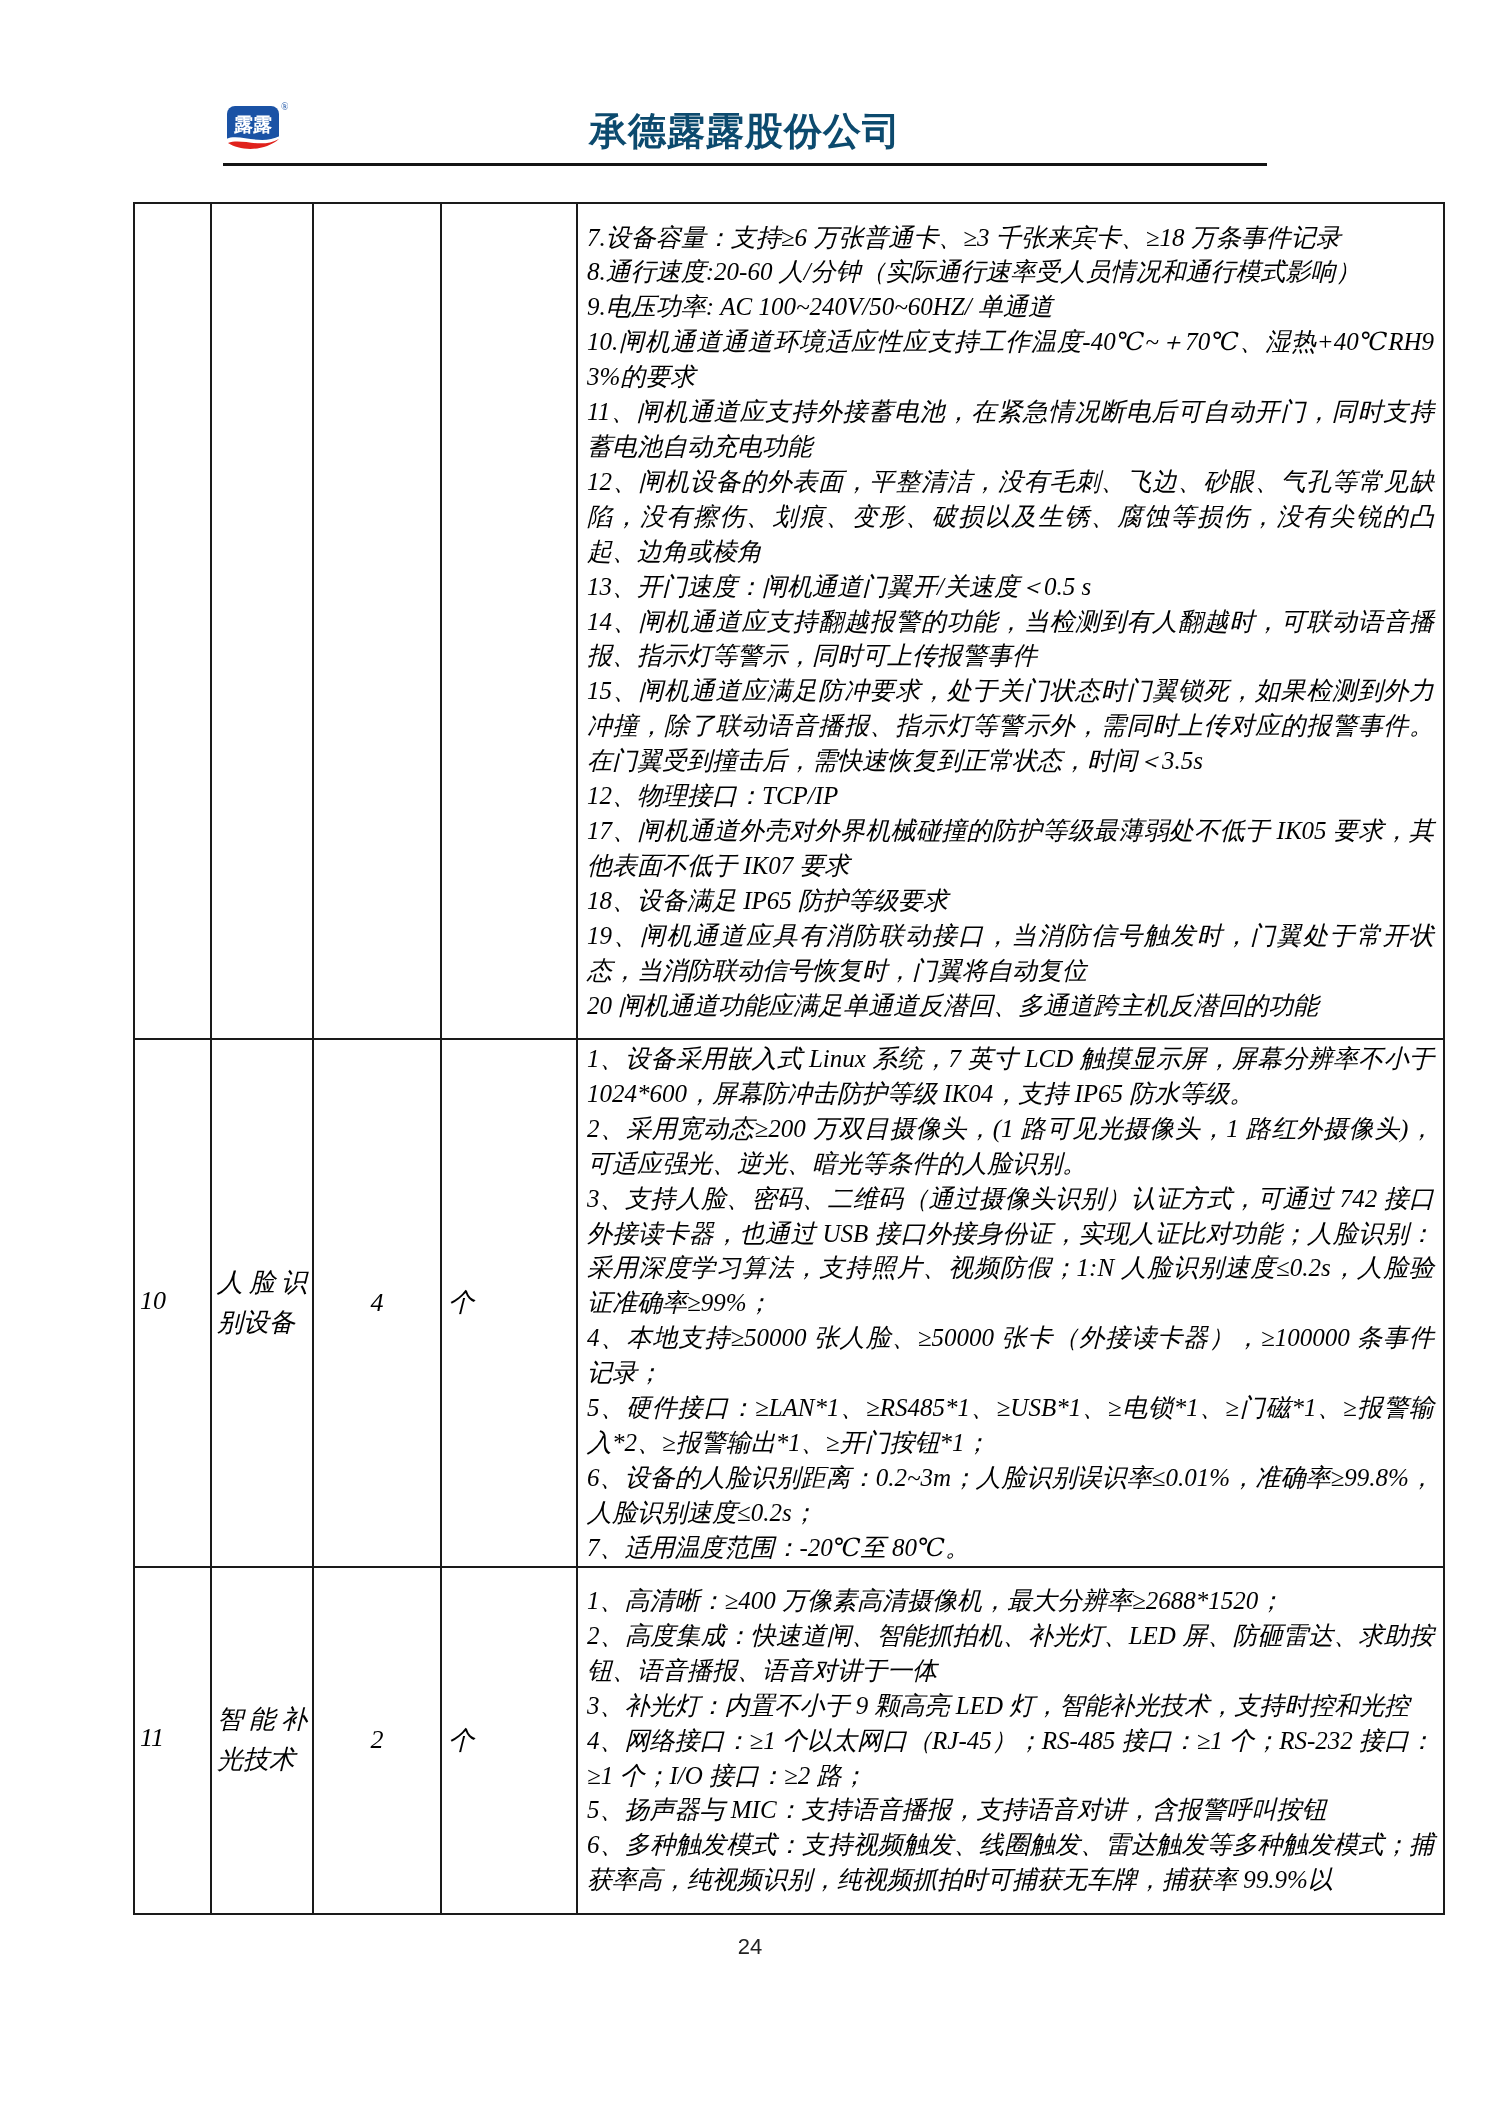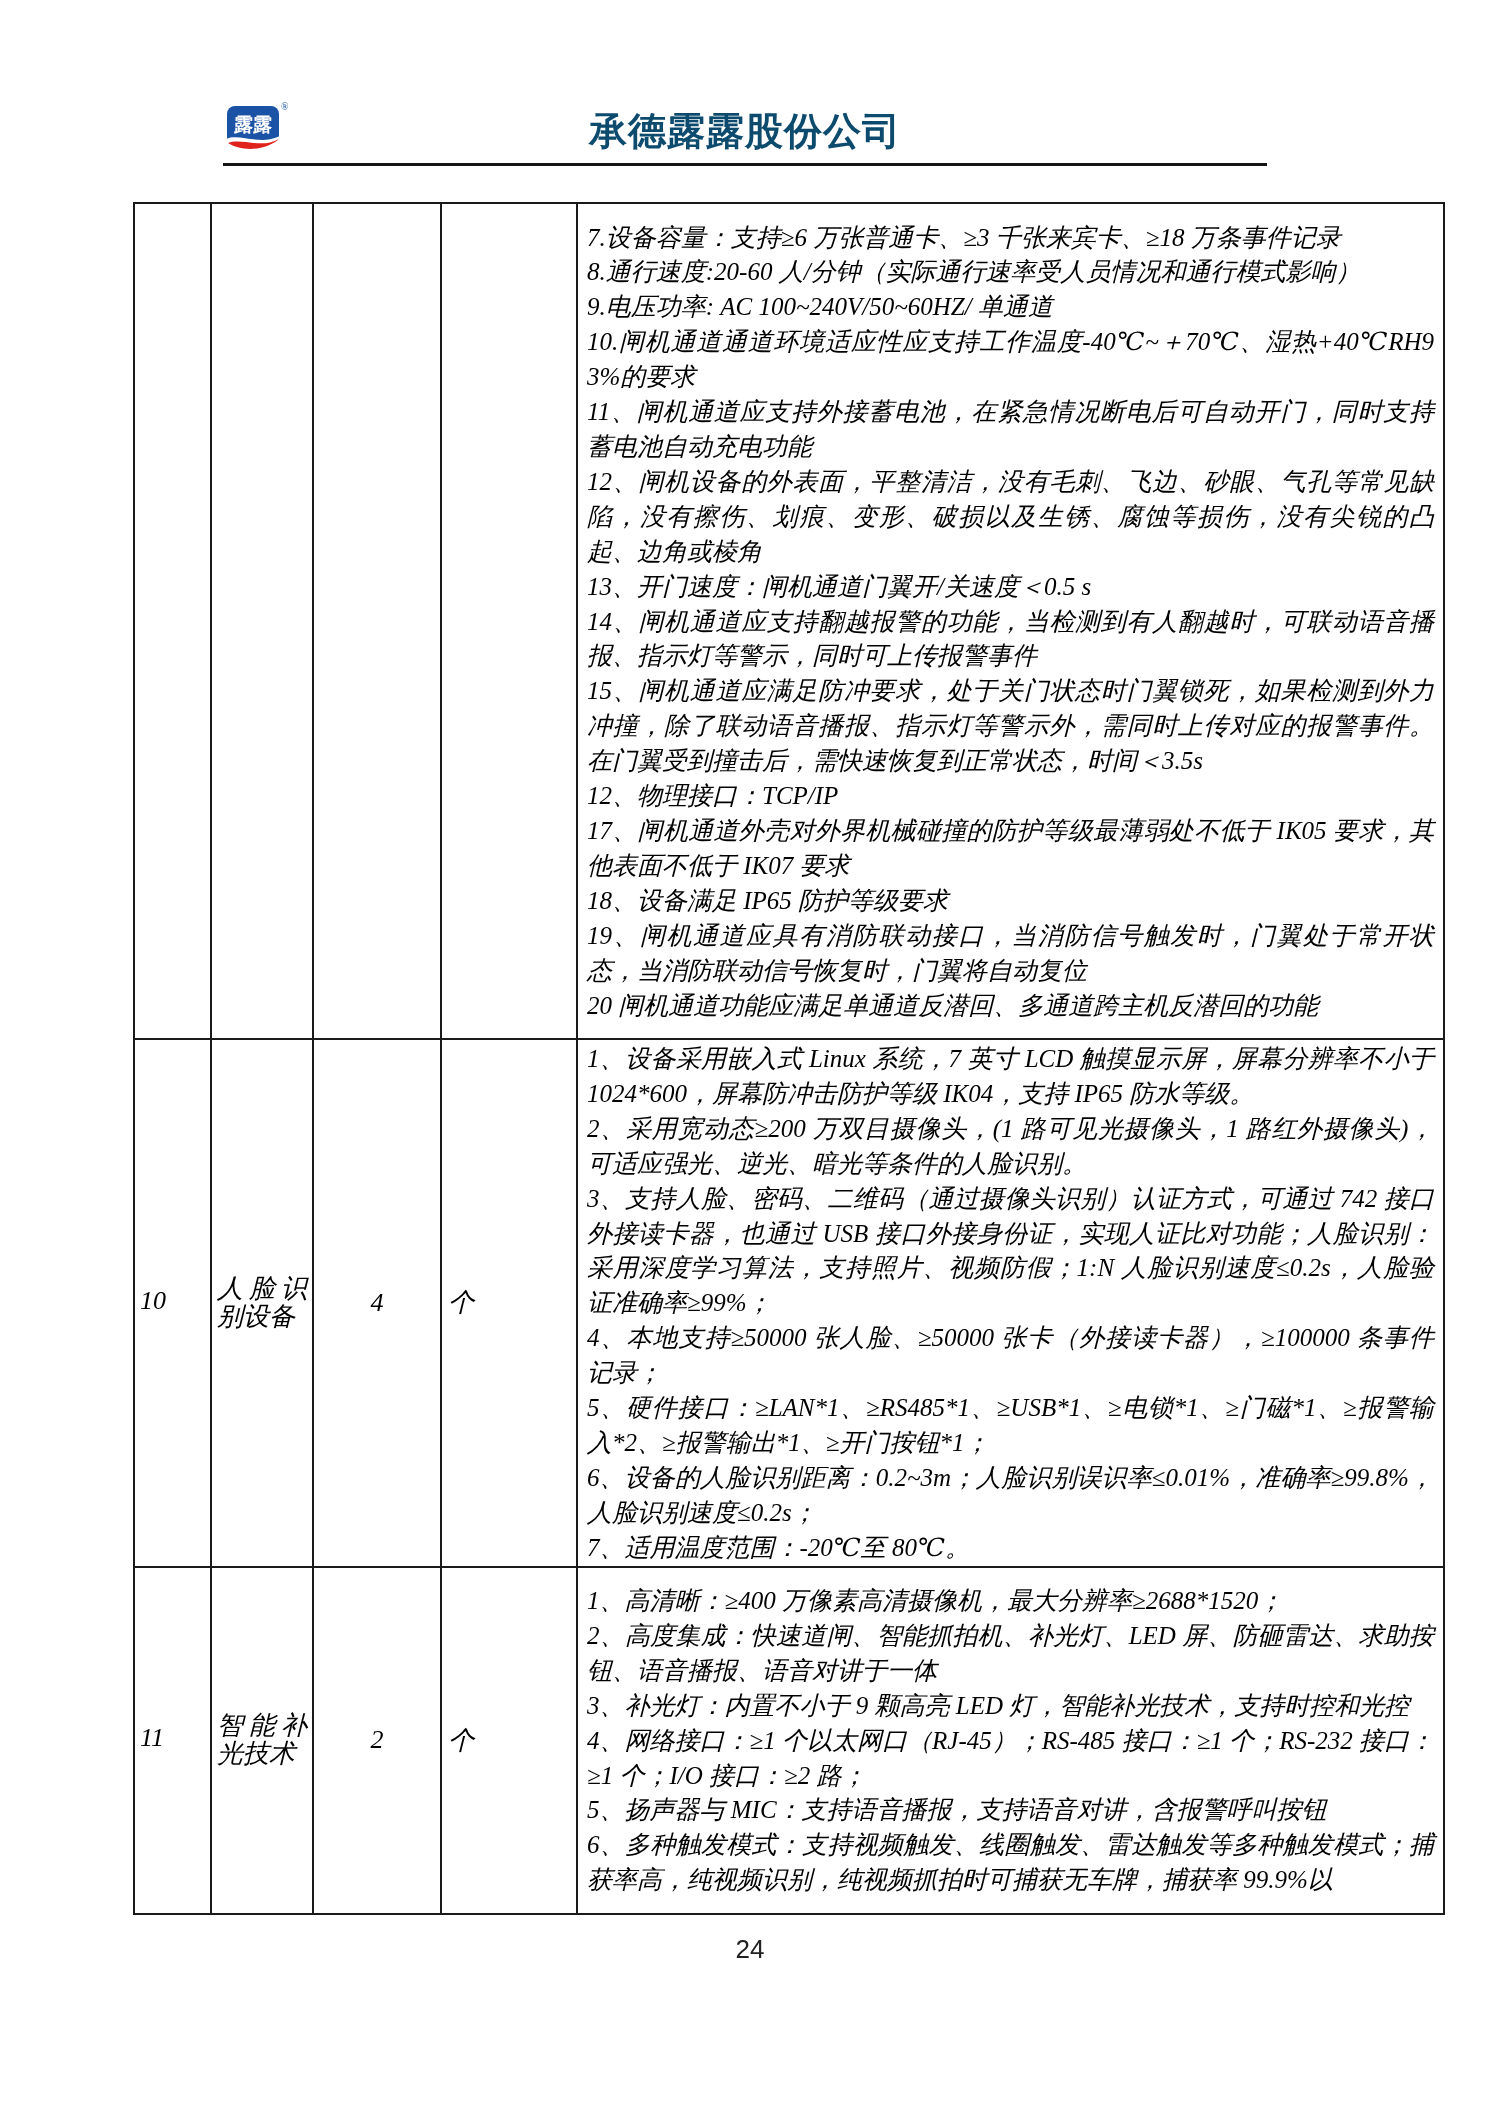--- a/index.html
+++ b/index.html
@@ -31,36 +31,36 @@
   }
   table.spec td{
     border:2px solid #1a1a1a;
     vertical-align:middle;
     font-size:26px;
     overflow:hidden;
     font-style:italic;
   }
   td.c-seq{width:70px;padding:0 0 4px 5px;text-align:left;}
   td.c-name{width:90px;padding:0 5px;}
-  td.c-name .nm{text-align:justify;text-align-last:left;line-height:28px;}
+  td.c-name .nm{text-align:justify;text-align-last:left;line-height:40px;}
   td.c-qty{width:124px;text-align:center;}
   td.c-unit{width:128px;padding:0 0 0 6px;text-align:left;}
   td.c-spec{
     width:847px;vertical-align:top;
     padding:2px 9px 0 9px;
   }
   .spec-p{
     margin:0;font-size:25px;line-height:34.9px;
     text-align:justify;text-justify:inter-ideograph;
     word-break:break-all;
   }
   
   .page-num{
     position:absolute;left:0;top:1934px;width:1500px;
-    text-align:center;font-size:26px;color:#222;
+    text-align:center;font-size:22px;color:#222;
     font-family:"Liberation Sans","DejaVu Sans",sans-serif;
   }
 </style>
 </head>
 <body>
 
 <div class="page">
 
   <div class="logo">
     <svg width="62" height="56" viewBox="0 0 62 56">

